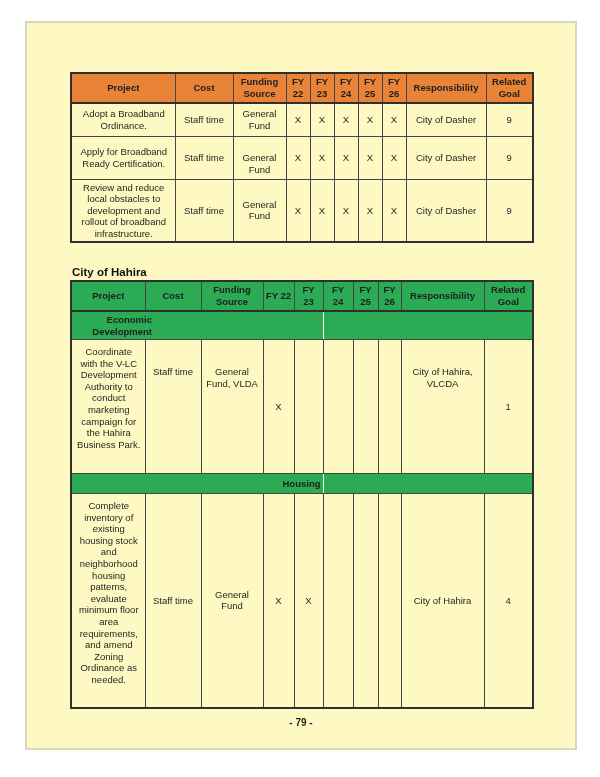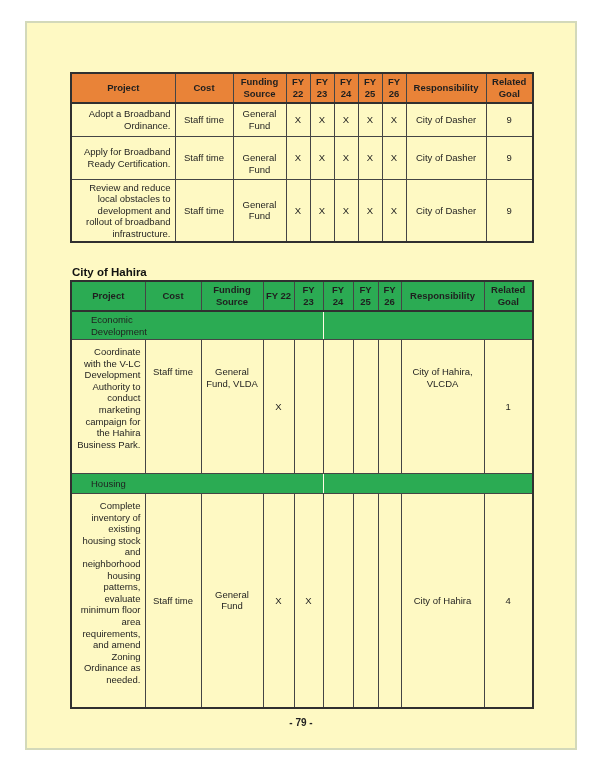--- a/index.html
+++ b/index.html
@@ -17,24 +17,24 @@
   }
   .t th,.t td{
     border:1px solid #454545;text-align:center;vertical-align:middle;
     padding:2px 2px;overflow:hidden;word-wrap:break-word;
   }
   .t th{font-weight:bold;font-size:9.5px;}
   .t1{left:43px;top:49px;}
   .t2{left:43px;top:257px;}
   .t1 .hdr th{background:var(--orange,#E98338);border-bottom:2px solid #303030;}
   .t2 .hdr th{background:var(--green,#2BAB53);border-bottom:2px solid #303030;}
-  td.proj{text-align:right;padding-left:5px;padding-right:4px;}
+  td.proj{text-align:center;padding-left:5px;padding-right:4px;}
   tr.section td{
-    background:var(--green,#2BAB53);font-weight:normal;text-align:left;
-    vertical-align:middle;padding-left:19px;
+    background:var(--green,#2BAB53);font-weight:bold;text-align:right;
+    vertical-align:middle;padding-left:10px;
   }
   tr.section td.sec-left{border-right:1px solid rgba(255,255,255,.55);}
   tr.section td.sec-right{border-left:1px solid rgba(255,255,255,.55);}
   .eco-label{display:block;width:70px;}
   td.vbot{vertical-align:bottom;padding-bottom:3px;}
   td.vtop22{vertical-align:top;padding-top:6px;}
   td.vtop26{vertical-align:top;padding-top:26px;}
   .heading{
     position:absolute;left:45px;top:243px;font-size:11.5px;font-weight:bold;color:#111;
   }

